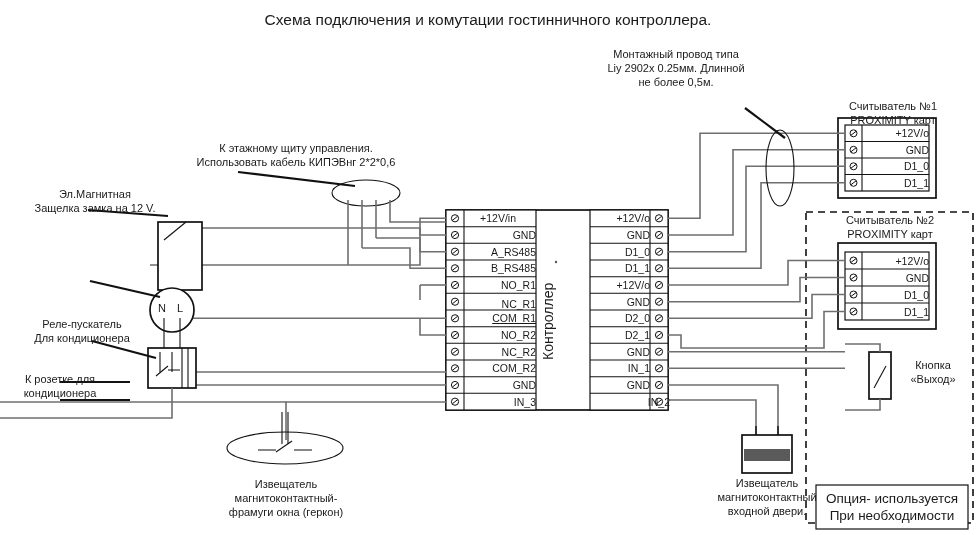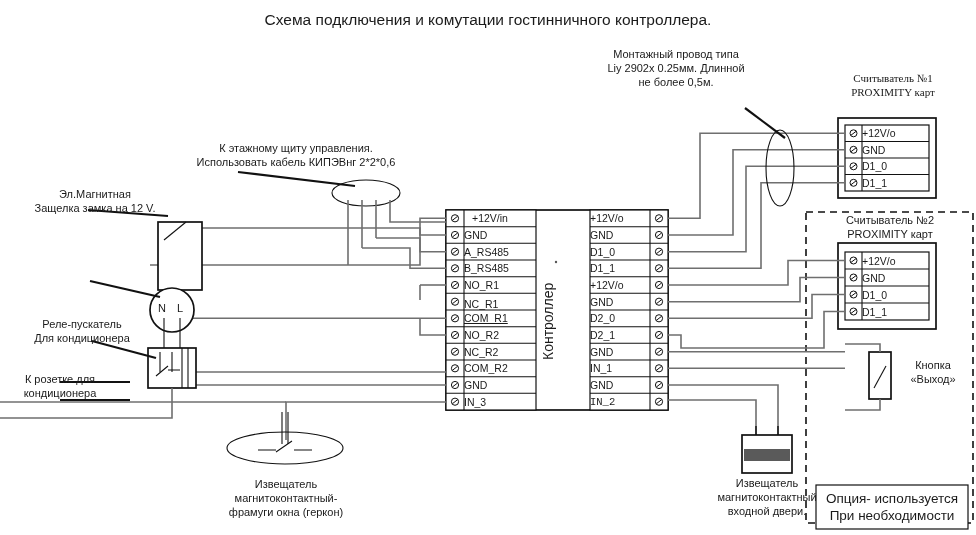--- a/index.html
+++ b/index.html
@@ -3,21 +3,21 @@
 <meta charset="utf-8">
 <style>
   html,body{margin:0;padding:0;background:#fff;}
   body{width:976px;height:535px;position:relative;overflow:hidden;
        font-family:"Liberation Sans","DejaVu Sans",sans-serif;color:#1a1a1a;}
   .stage{position:absolute;inset:0;width:976px;height:535px;}
   svg.diagram{position:absolute;left:0;top:0;width:976px;height:535px;}
   .lbl{position:absolute;text-align:center;line-height:1.25;white-space:pre-line;}
   #title{left:0;top:10px;width:976px;font-size:15.5px;text-align:center;}
   .ann{font-size:11px;}
-  .term{position:absolute;font-size:10.5px;text-align:left;
+  .term{position:absolute;font-size:10.5px;text-align:right;
         line-height:1;white-space:nowrap;}
   .bigbox-txt{font-size:13.5px;}
 </style>
 </head>
 <body>
 
 <div class="stage">
 
   <svg class="diagram" viewBox="0 0 976 535">
     <defs>
@@ -307,35 +307,35 @@
   <div class="lbl ann" style="left:704px;top:477px;width:126px;">Извещатель
 магнитоконтактный
 входной двери.</div>
 
   <div class="lbl ann" style="left:895px;top:359px;width:76px;">Кнопка
 «Выход»</div>
 
   <div class="lbl bigbox-txt" style="left:816px;top:491px;width:152px;">Опция- используется
 При необходимости</div>
 
-  <div class="lbl ann" style="left:838px;top:72px;width:110px;font-family:Liberation Serif, serif;">Считыватель №1
+  <div class="lbl ann" style="left:838px;top:100px;width:110px;">Считыватель №1
 PROXIMITY  карт</div>
 
   <div class="lbl ann" style="left:830px;top:214px;width:120px;">Считыватель №2
 PROXIMITY  карт</div>
 
   <div style="position:absolute;left:540px;top:262px;width:16px;height:98px;
               font-size:14px;writing-mode:vertical-rl;text-orientation:mixed;
               transform:rotate(180deg);white-space:nowrap;">Контроллер</div>
 
   <div style="position:absolute;left:158px;top:302px;font-size:11px;">N</div>
   <div style="position:absolute;left:177px;top:302px;font-size:11px;">L</div>
 
   <div id="dyn">
-      <div class="term" style="left: 472px; top: 213.333px; width: 72px;">+12V/in</div>
+      <div class="term" style="left: 444px; top: 213.333px; width: 72px;">+12V/in</div>
       <div class="term" style="left: 464px; top: 230px; width: 72px;">GND</div>
       <div class="term" style="left: 464px; top: 246.667px; width: 72px;">A_RS485</div>
       <div class="term" style="left: 464px; top: 263.333px; width: 72px;">B_RS485</div>
       <div class="term" style="left: 464px; top: 280px; width: 72px;">NO_R1</div>
       <div class="term" style="left: 464px; top: 299px; width: 72px;">NC_R1</div>
       <div class="term" style="left: 464px; top: 313.333px; width: 72px; text-decoration: underline;">COM_R1</div>
       <div class="term" style="left: 464px; top: 330px; width: 72px;">NO_R2</div>
       <div class="term" style="left: 464px; top: 346.667px; width: 72px;">NC_R2</div>
       <div class="term" style="left: 464px; top: 363.333px; width: 72px;">COM_R2</div>
       <div class="term" style="left: 464px; top: 380px; width: 72px;">GND</div>
@@ -344,21 +344,21 @@
       <div class="term" style="left: 590px; top: 230px; width: 60px;">GND</div>
       <div class="term" style="left: 590px; top: 246.667px; width: 60px;">D1_0</div>
       <div class="term" style="left: 590px; top: 263.333px; width: 60px;">D1_1</div>
       <div class="term" style="left: 590px; top: 280px; width: 60px;">+12V/o</div>
       <div class="term" style="left: 590px; top: 296.667px; width: 60px;">GND</div>
       <div class="term" style="left: 590px; top: 313.333px; width: 60px;">D2_0</div>
       <div class="term" style="left: 590px; top: 330px; width: 60px;">D2_1</div>
       <div class="term" style="left: 590px; top: 346.667px; width: 60px;">GND</div>
       <div class="term" style="left: 590px; top: 363.333px; width: 60px;">IN_1</div>
       <div class="term" style="left: 590px; top: 380px; width: 60px;">GND</div>
-      <div class="term" style="left: 590px; top: 396.667px; width: 80px; font-family: Liberation Mono, monospace;">IN_2</div>
+      <div class="term" style="left: 590px; top: 396.667px; width: 80px;">IN_2</div>
       <div class="term" style="left: 862px; top: 128.25px; width: 67px;">+12V/o</div>
       <div class="term" style="left: 862px; top: 144.75px; width: 67px;">GND</div>
       <div class="term" style="left: 862px; top: 161.25px; width: 67px;">D1_0</div>
       <div class="term" style="left: 862px; top: 177.75px; width: 67px;">D1_1</div>
       <div class="term" style="left: 862px; top: 255.5px; width: 67px;">+12V/o</div>
       <div class="term" style="left: 862px; top: 272.5px; width: 67px;">GND</div>
       <div class="term" style="left: 862px; top: 289.5px; width: 67px;">D1_0</div>
       <div class="term" style="left: 862px; top: 306.5px; width: 67px;">D1_1</div>
     </div>
 

